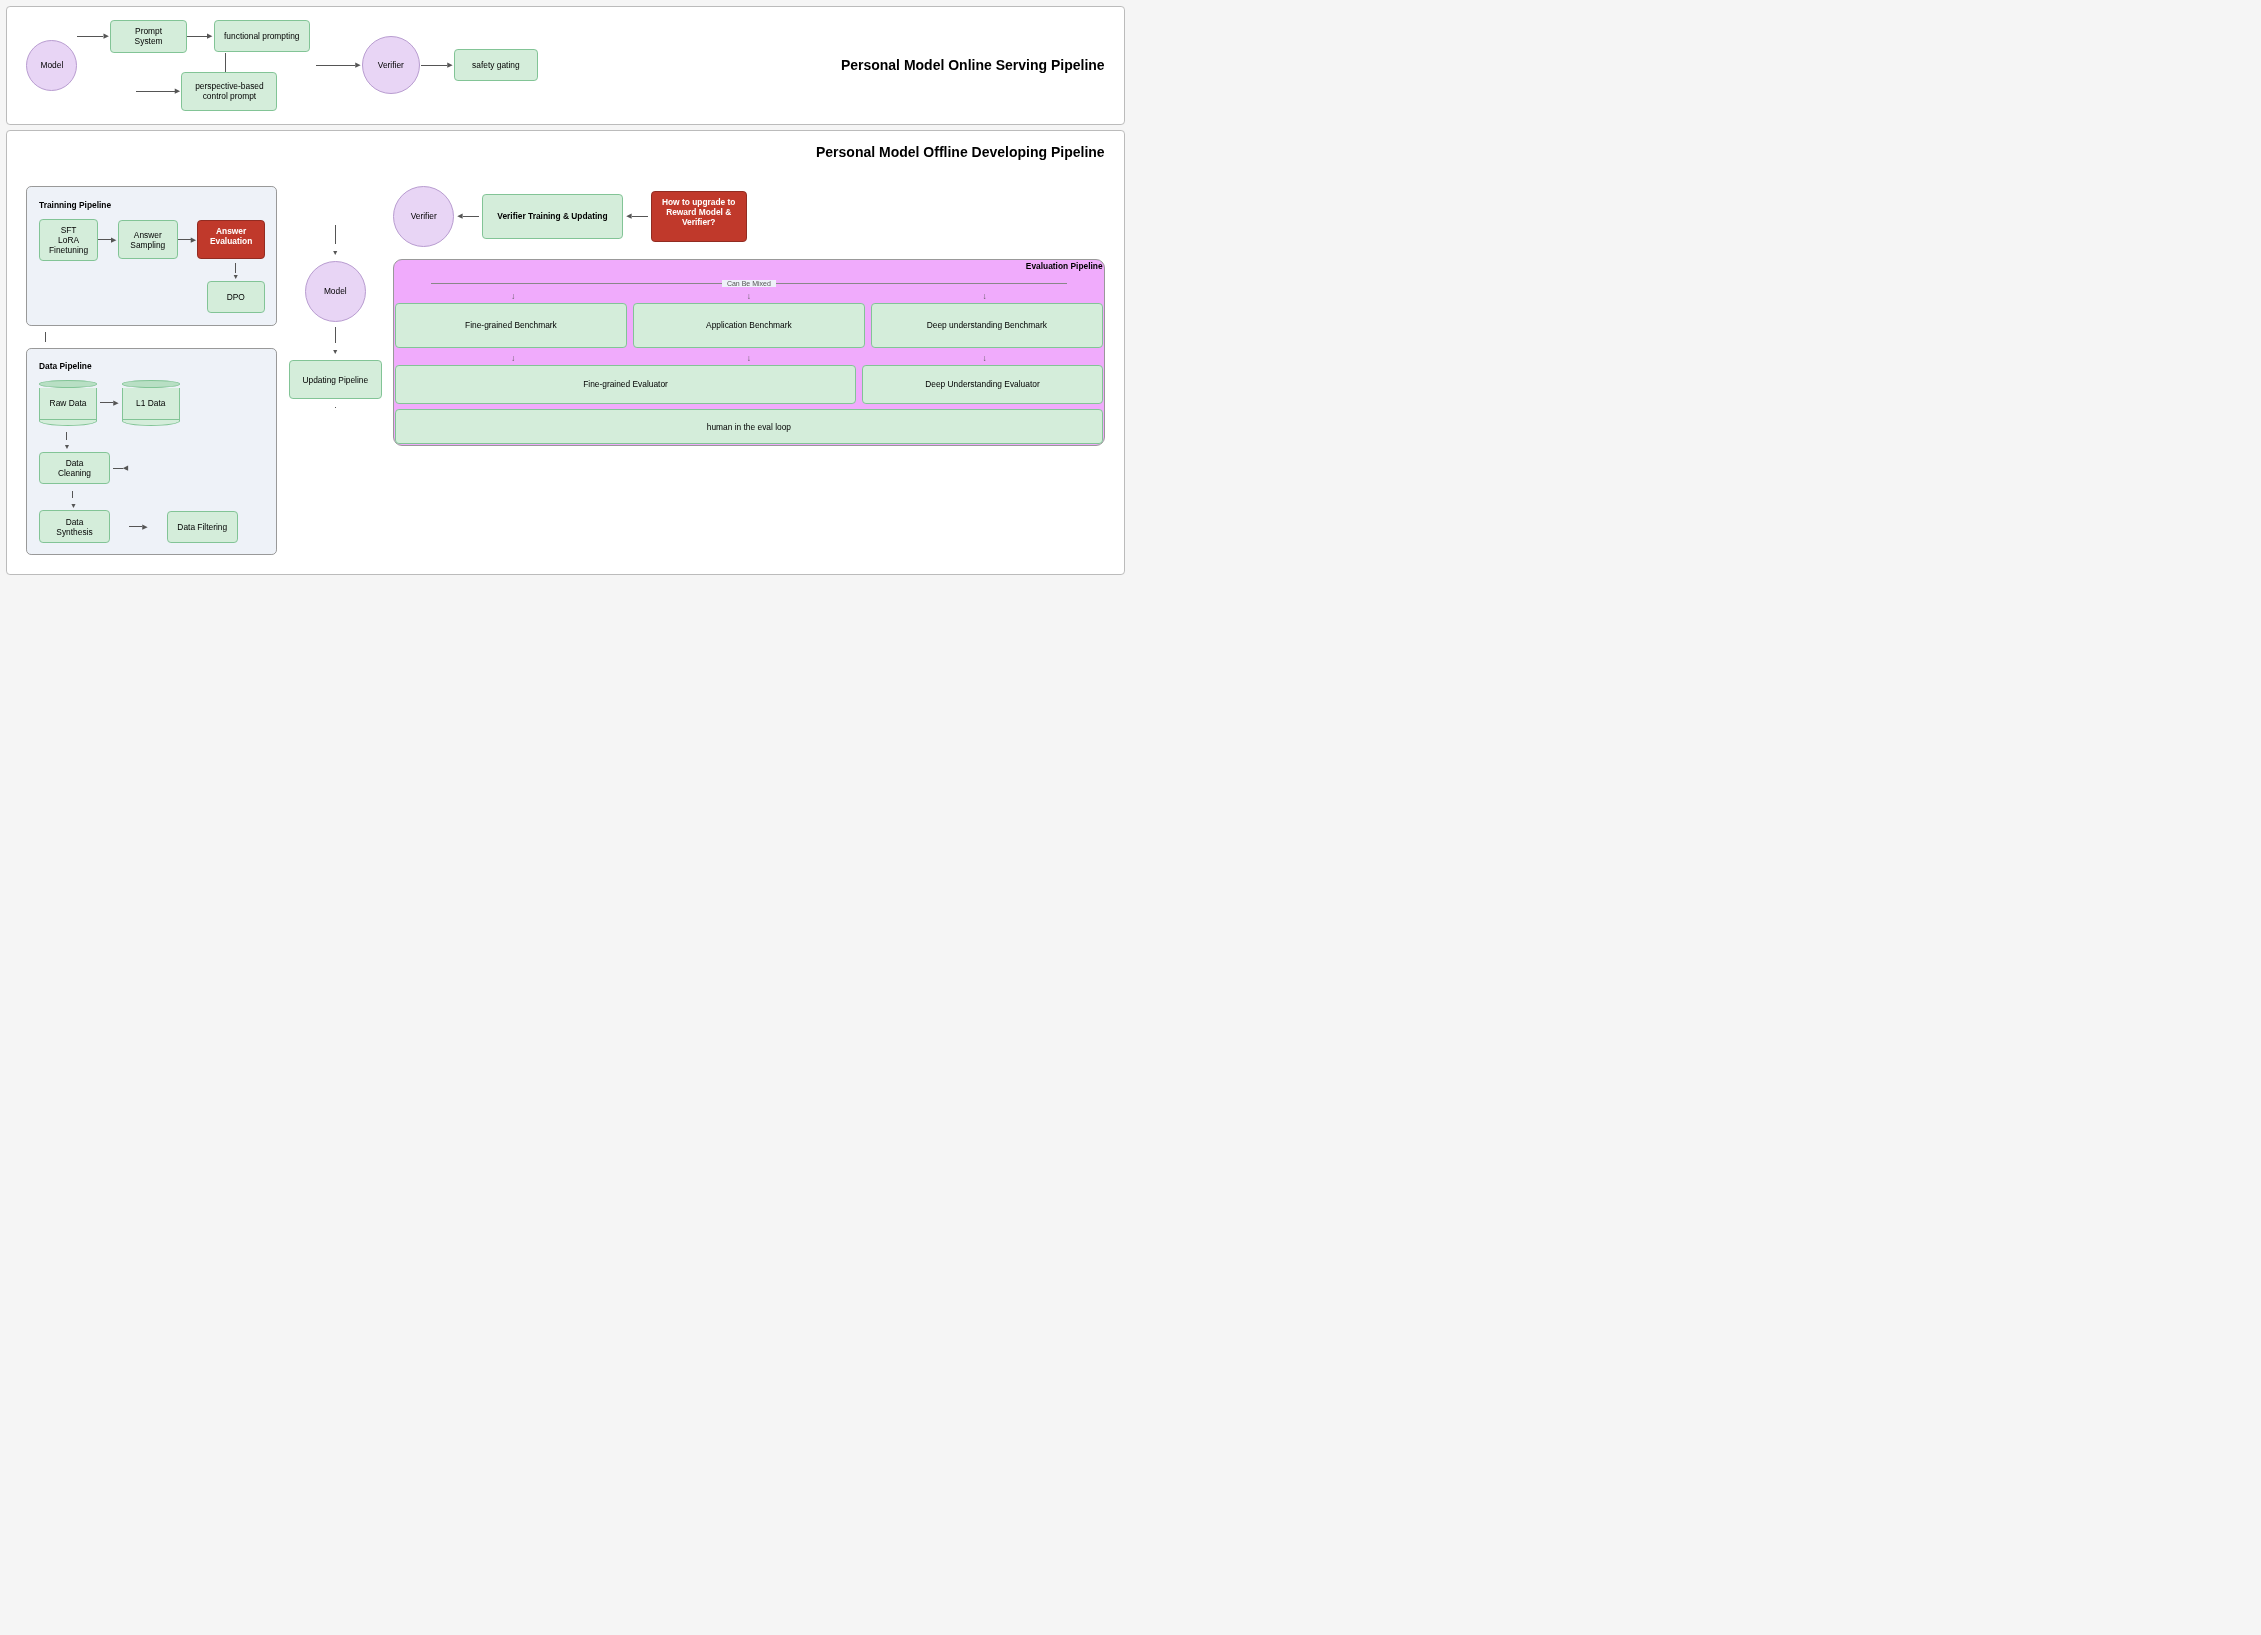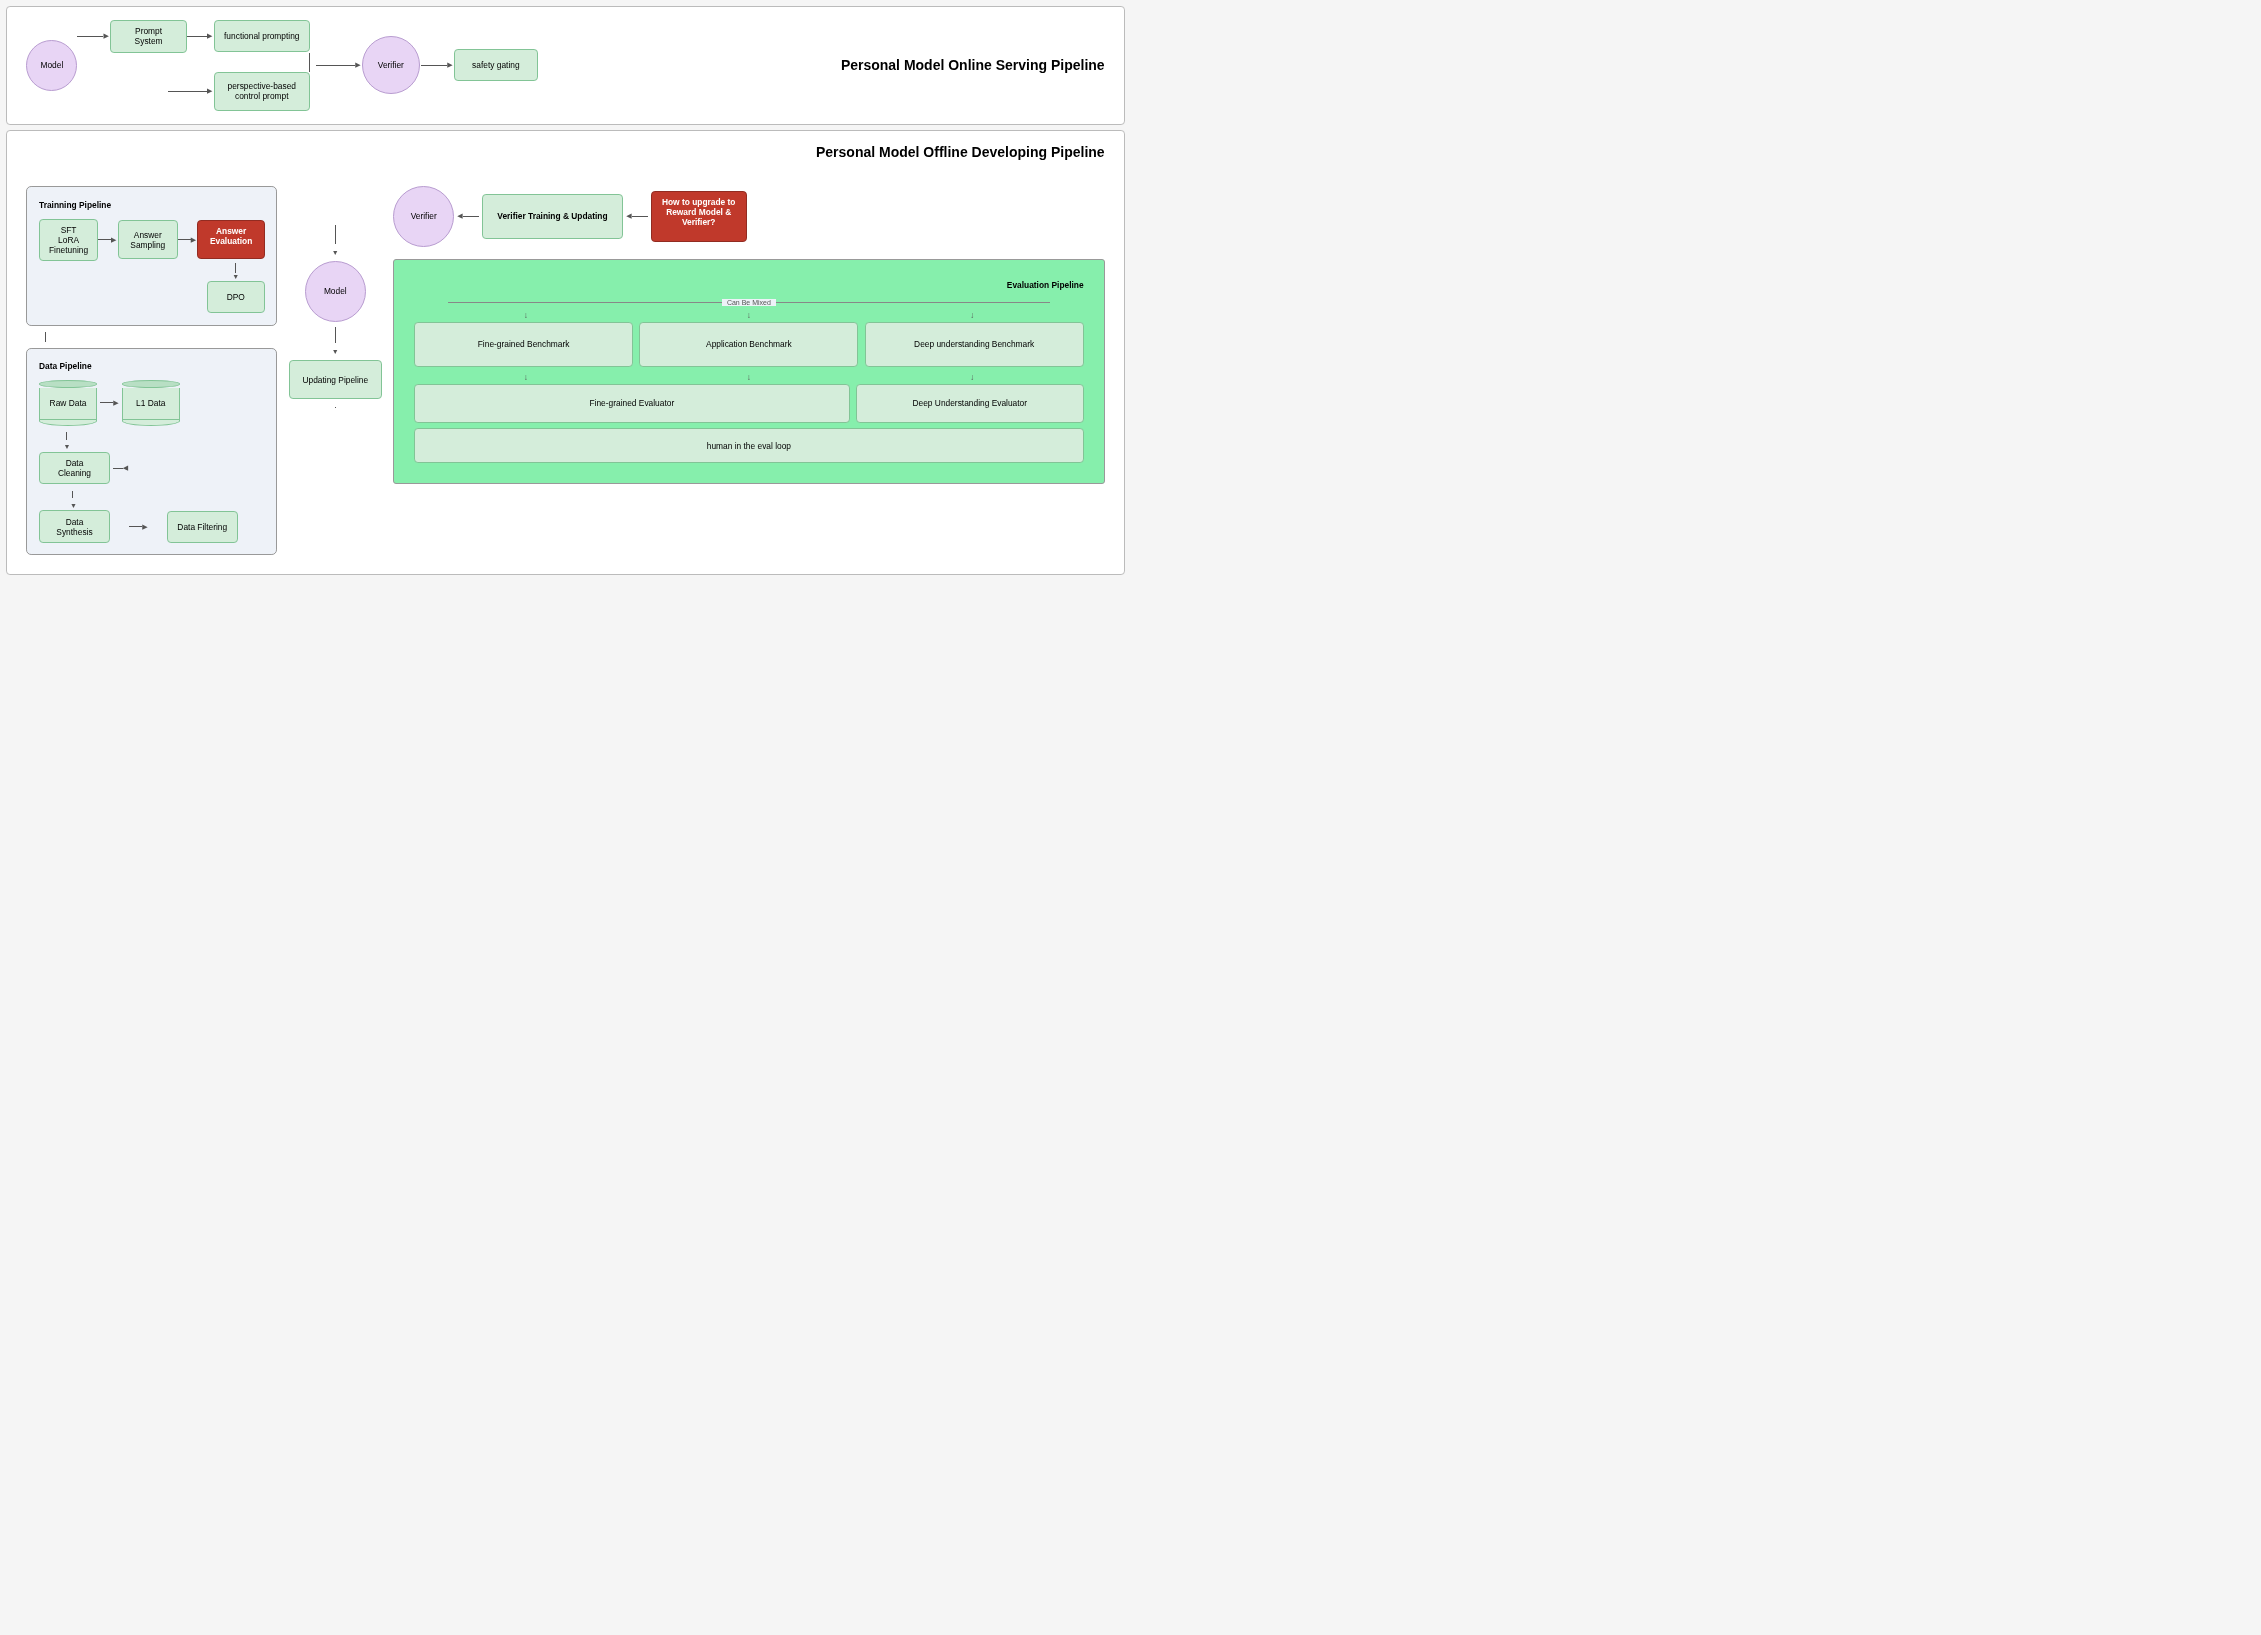--- a/index.html
+++ b/index.html
@@ -113,23 +113,23 @@
     }
     .data-pipeline-label {
       font-weight: bold;
       font-size: 8.4px;
       margin-bottom: 9px;
     }
 
     
     .eval-pipeline-box {
       border: 1px solid #999;
-      border-radius: 3px;
-      padding: 20px;
-      background: #86efac;
+      border-radius: 9px;
+      padding: 1px;
+      background: #f0abfc;
       position: relative;
     }
     .eval-pipeline-label {
       font-weight: bold;
       font-size: 8.4px;
       margin-bottom: 6.4px;
       text-align: right;
     }
 
     
@@ -190,21 +190,21 @@
   <div class="online-section">
 
     <div class="node-oval sz-model-online">
       <span>Model</span>
     </div>
 
     <div style="display:flex;flex-direction:column;align-items:flex-start;margin-left:0;">
 
       <div style="display:flex;align-items:flex-start;">
 
-        <div style="display:flex;flex-direction:column;align-items:flex-end;">
+        <div style="display:flex;flex-direction:column;align-items:center;">
 
           <div style="display:flex;align-items:center;">
             <div style="width:26px;height:1px;background:#555;"></div>
             <div style="font-size:7px;color:#555;">▶</div>
             <div class="node-rect sz-prompt" style="margin-left:1.3px;">
               <span>Prompt System</span>
             </div>
             <div style="width:1px;height:1px;background:#555;"></div>
             <div style="display:flex;align-items:center;">
               <div style="width:19px;height:1px;background:#555;"></div>

